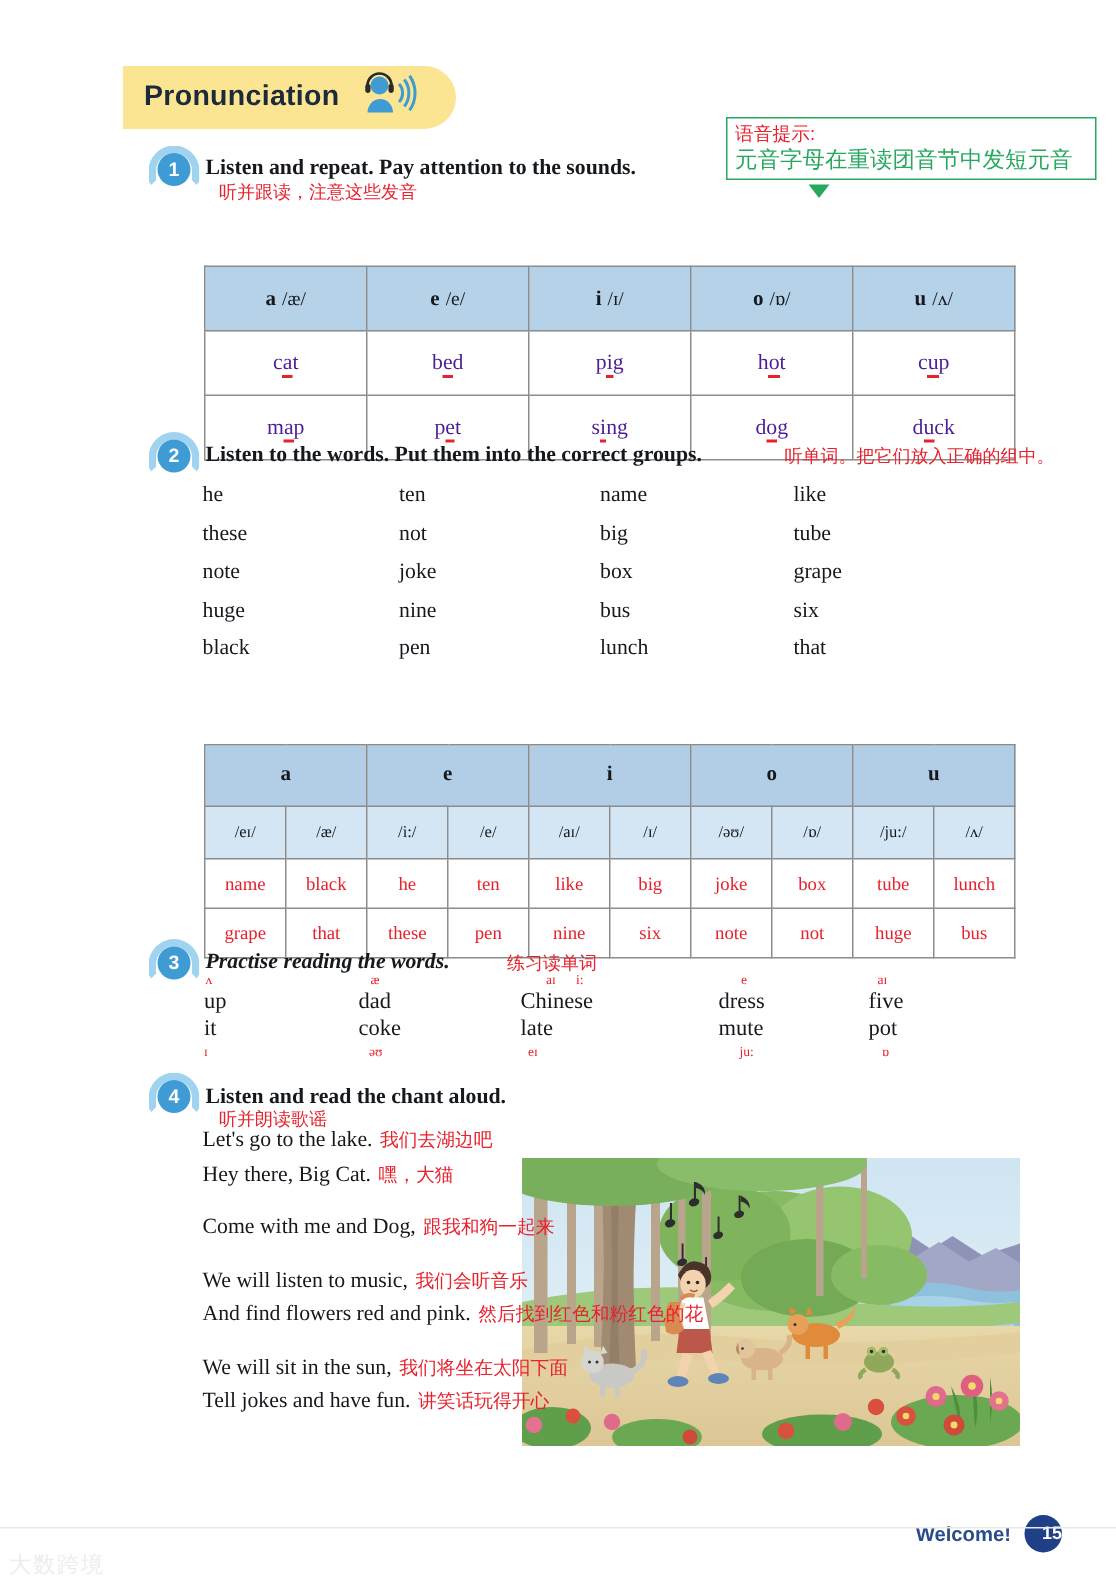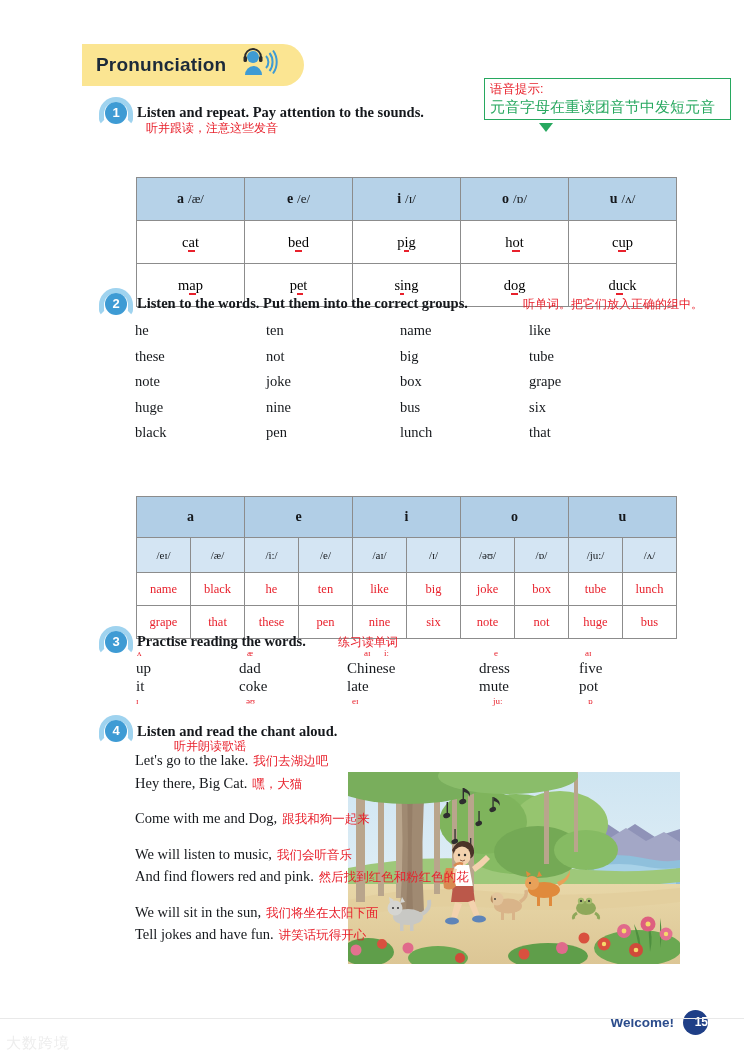--- a/index.html
+++ b/index.html
@@ -127,21 +127,21 @@
     height: 40px;
     font-size: 14px;
     font-weight: bold;
     color: #15181c;
   }
   #table1 th .ph { font-weight: normal; font-size: 13px; margin-left: 4px; }
   #table1 td {
     background: #ffffff;
     height: 40px;
     font-size: 14.5px;
-    color: #000000;
+    color: #4c1d95;
   }
   .uline {
     border-bottom: 2px solid #e8212c;
     padding-bottom: 0px;
   }
   
   #table2 { left: 136px; top: 459px; width: 541px; }
   #table2 .letrow th {
     background: #b1cee6;
     height: 38px;
@@ -410,21 +410,21 @@
     <td>huge</td>
     <td>bus</td>
   </tr>
 </tbody>
   </table>
 
 <div class="numbadge" style="left:99px; top:626px;">
   <span class="arc"></span>
   <span class="circ">3</span>
 </div>
-<div class="instr" style="left:137px; top:633px;">Practise reading the words.</div>
+<div class="instr" style="left:137px; top:633px;font-style:italic;">Practise reading the words.</div>
 <div class="cn cn-abs" style="left:338px; top:634px;">练习读单词</div>
 
 <div class="practise">
   <div class="prow prow1">
     <span class="pcell">
       <span class="word"><span class="mark above" style="left:1px;">ʌ</span><span>up</span></span>
     </span>
     <span class="pcell">
       <span class="word"><span class="mark above" style="left:8px;">æ</span><span>dad</span></span>
     </span>
@@ -455,21 +455,21 @@
       <span class="word"><span>pot</span><span class="mark below" style="left:9px;">ɒ</span></span>
     </span>
   </div>
 </div>
 
 <div class="numbadge" style="left:99px; top:715px;">
   <span class="arc"></span>
   <span class="circ">4</span>
 </div>
 <div class="instr" style="left:137px; top:723px;">Listen and read the chant aloud.</div>
-<div class="cn cn-abs" style="left:146px; top:738px;margin-left:28px;">听并朗读歌谣</div>
+<div class="cn cn-abs" style="left:146px; top:738px;">听并朗读歌谣</div>
 
 <div class="illus">
   <svg width="332" height="192" viewBox="0 0 332 192">
     <defs>
       <linearGradient id="sky" x1="0" y1="0" x2="0" y2="1">
         <stop offset="0%" stop-color="#cfe5f2"></stop>
           <stop offset="100%" stop-color="#eaf4f8"></stop>
       </linearGradient>
       <linearGradient id="grd" x1="0" y1="0" x2="0" y2="1">
         <stop offset="0%" stop-color="#e8d7a8"></stop>

